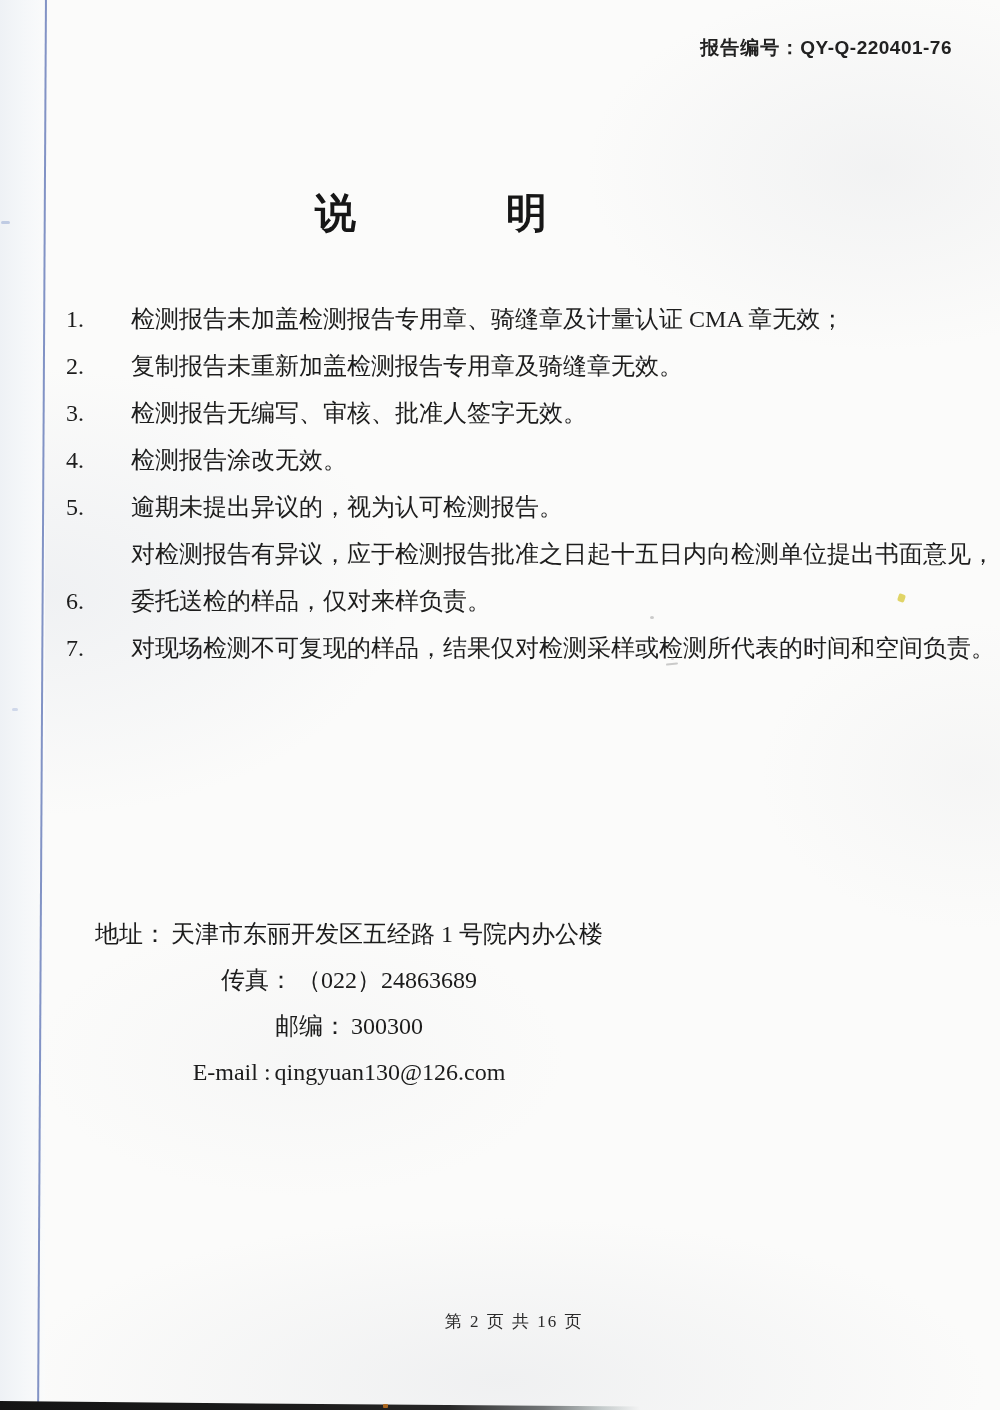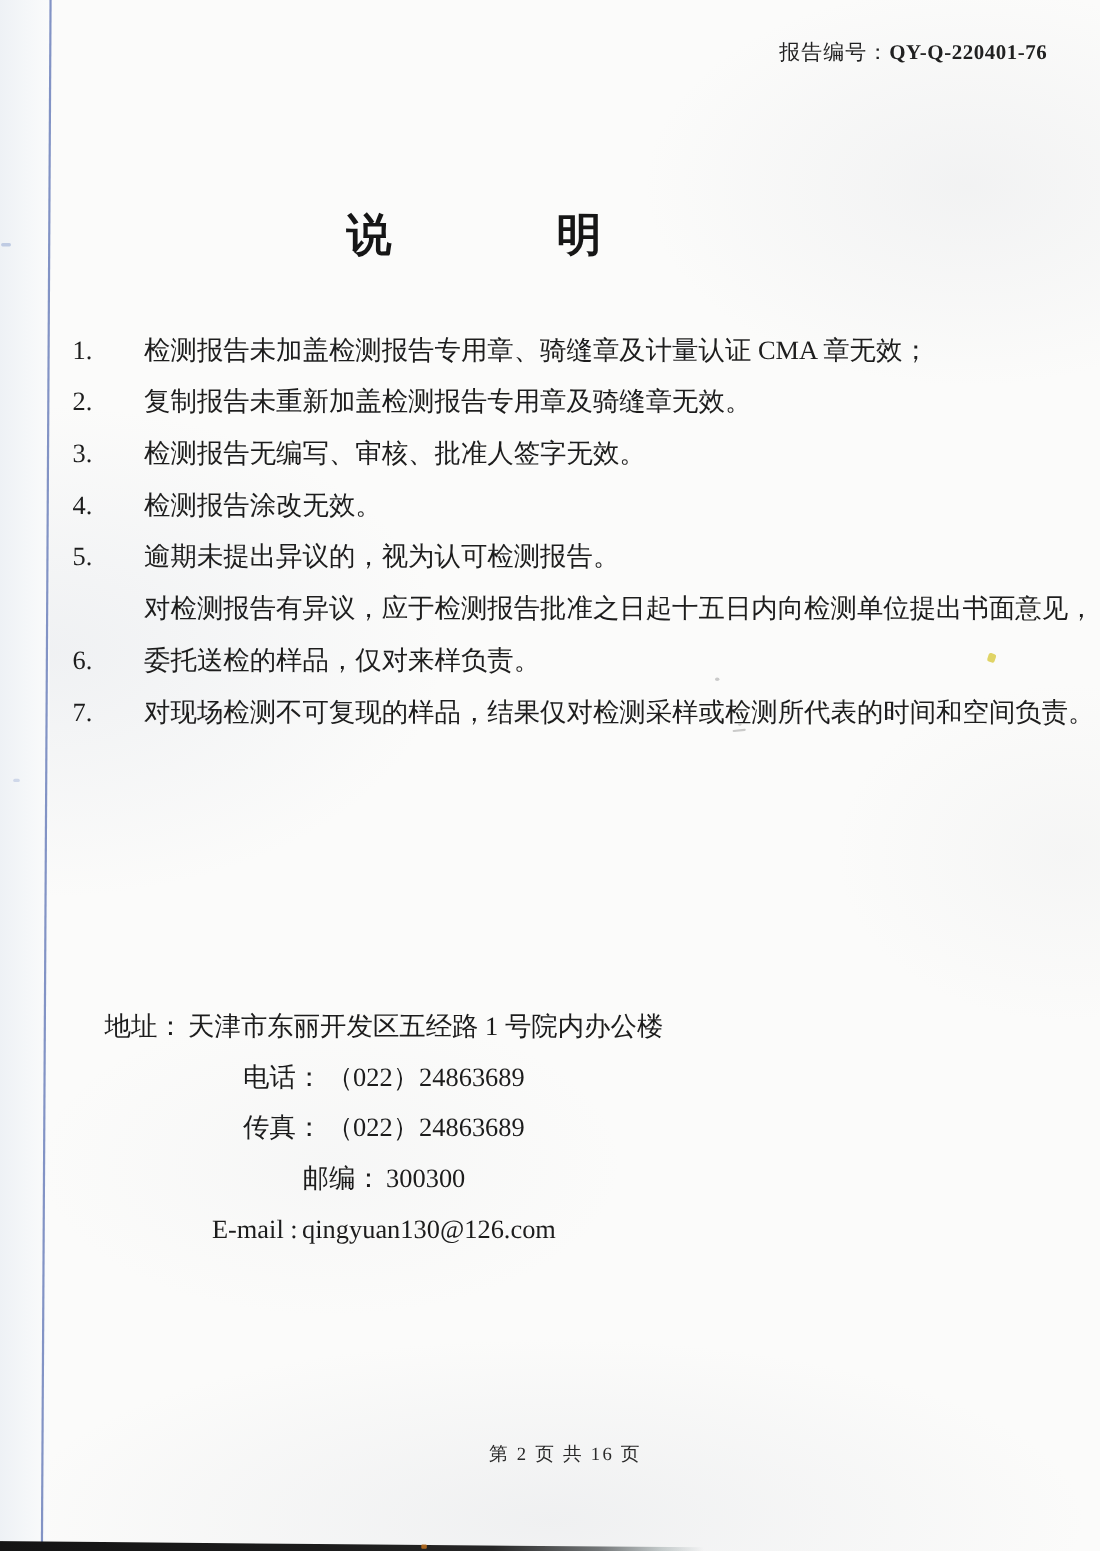--- a/index.html
+++ b/index.html
@@ -48,22 +48,22 @@
   .speck-blue-1 { left: 1px; top: 221px; width: 9px; height: 3px; border-radius: 2px; opacity: .8; }
   .speck-blue-2 { left: 12px; top: 708px; width: 6px; height: 3px; border-radius: 2px; opacity: .55; }
   .pencil-mark-1 { left: 650px; top: 616px; width: 4px; height: 3px; background: #9a9a9a; border-radius: 50%; opacity: .5; }
   .pencil-mark-2 { left: 666px; top: 663px; width: 12px; height: 2px; background: #8f8f8f; border-radius: 1px; opacity: .45; transform: rotate(-6deg); }
   .pencil-mark-3 { left: 671px; top: 657px; width: 3px; height: 3px; background: #9a9a9a; border-radius: 50%; opacity: .4; }
 
   .report-no {
     position: absolute; top: 35px; right: 48px;
     font-size: 19px; color: #212121; white-space: nowrap;
   }
-  .report-no .label { font-family: "DejaVu Sans", "Liberation Sans", sans-serif; font-weight: normal; letter-spacing: 1px; }
-  .report-no .value { font-family: Liberation Serif, serif; font-weight: 600; letter-spacing: 0.5px; }
+  .report-no .label { font-family: "DejaVu Sans", "Liberation Sans", sans-serif; font-weight: bold; letter-spacing: 1px; }
+  .report-no .value { font-family: Liberation Sans, sans-serif; font-weight: 600; letter-spacing: 0.5px; }
 
   .page-title {
     position: absolute; top: 186px; left: 0; width: 832px;
     box-sizing: border-box; padding-left: 180px;
     text-align: center;
     font-family: "DejaVu Sans", "Liberation Sans", sans-serif;
     font-weight: bold; font-size: 41px; letter-spacing: 150px;
     color: #161616; white-space: nowrap;
   }
 
@@ -148,23 +148,20 @@
         <div class="note-line">对现场检测不可复现的样品，结果仅对检测采样或检测所代表的时间和空间负责。</div>
       </div>
     </div>
   </div>
 
   <div class="contact">
     <div class="contact-line">
       <span class="contact-label">地址：</span><span class="contact-value">天津市东丽开发区五经路 1 号院内办公楼</span>
     </div>
     <div class="contact-line">
-      <span class="contact-label">电话：</span><span class="contact-value">（022）24863689</span>
-    </div>
-    <div class="contact-line">
       <span class="contact-label">传真：</span><span class="contact-value">（022）24863689</span>
     </div>
     <div class="contact-line">
       <span class="contact-label">邮编：</span><span class="contact-value">300300</span>
     </div>
     <div class="contact-line">
       <span class="contact-label">E-mail :</span><span class="contact-value">qingyuan130@126.com</span>
     </div>
   </div>
 

